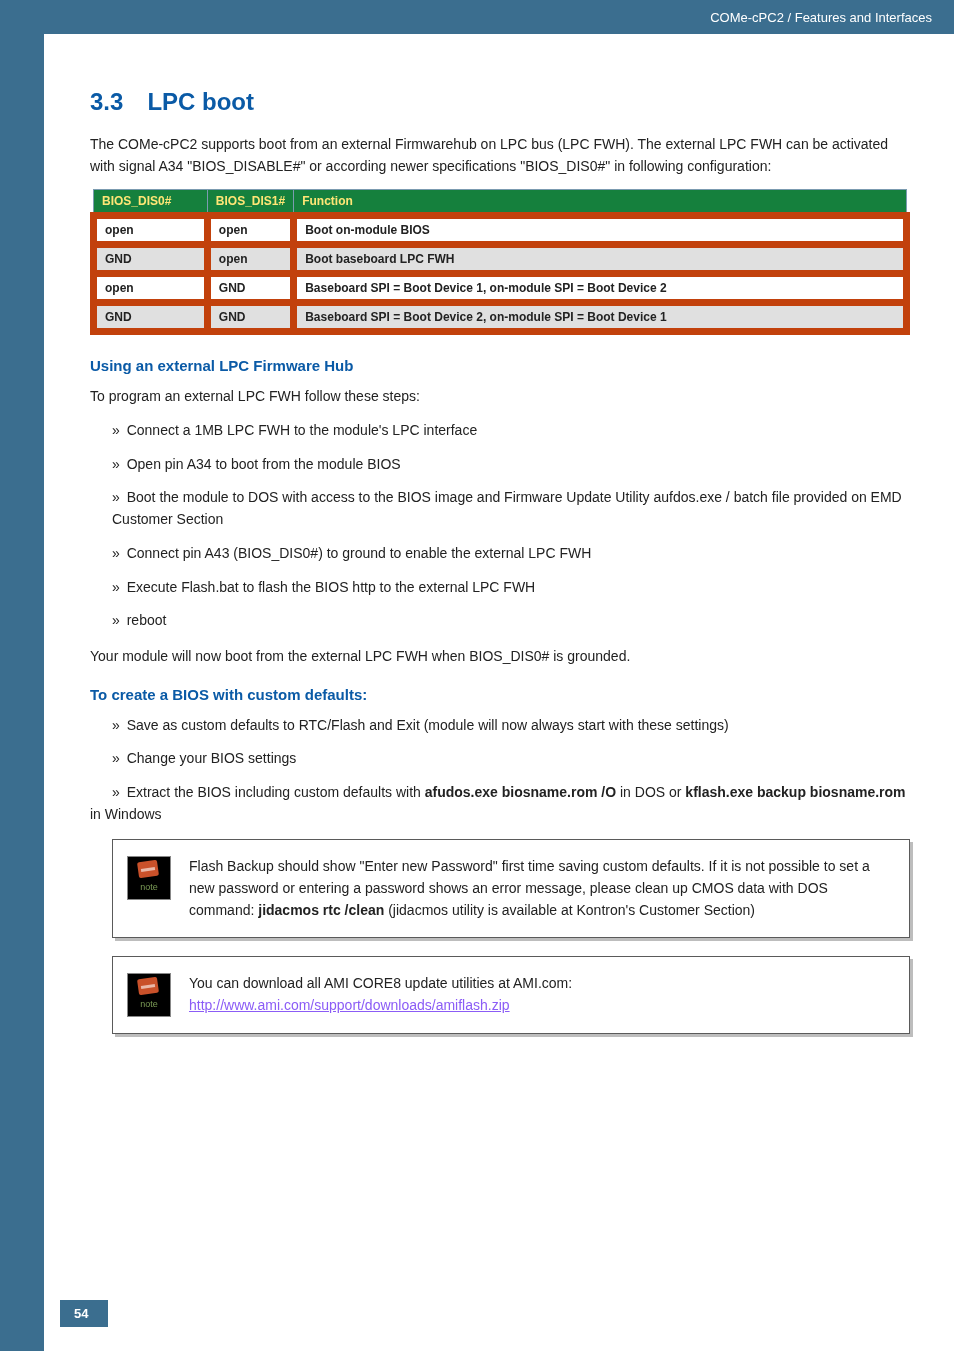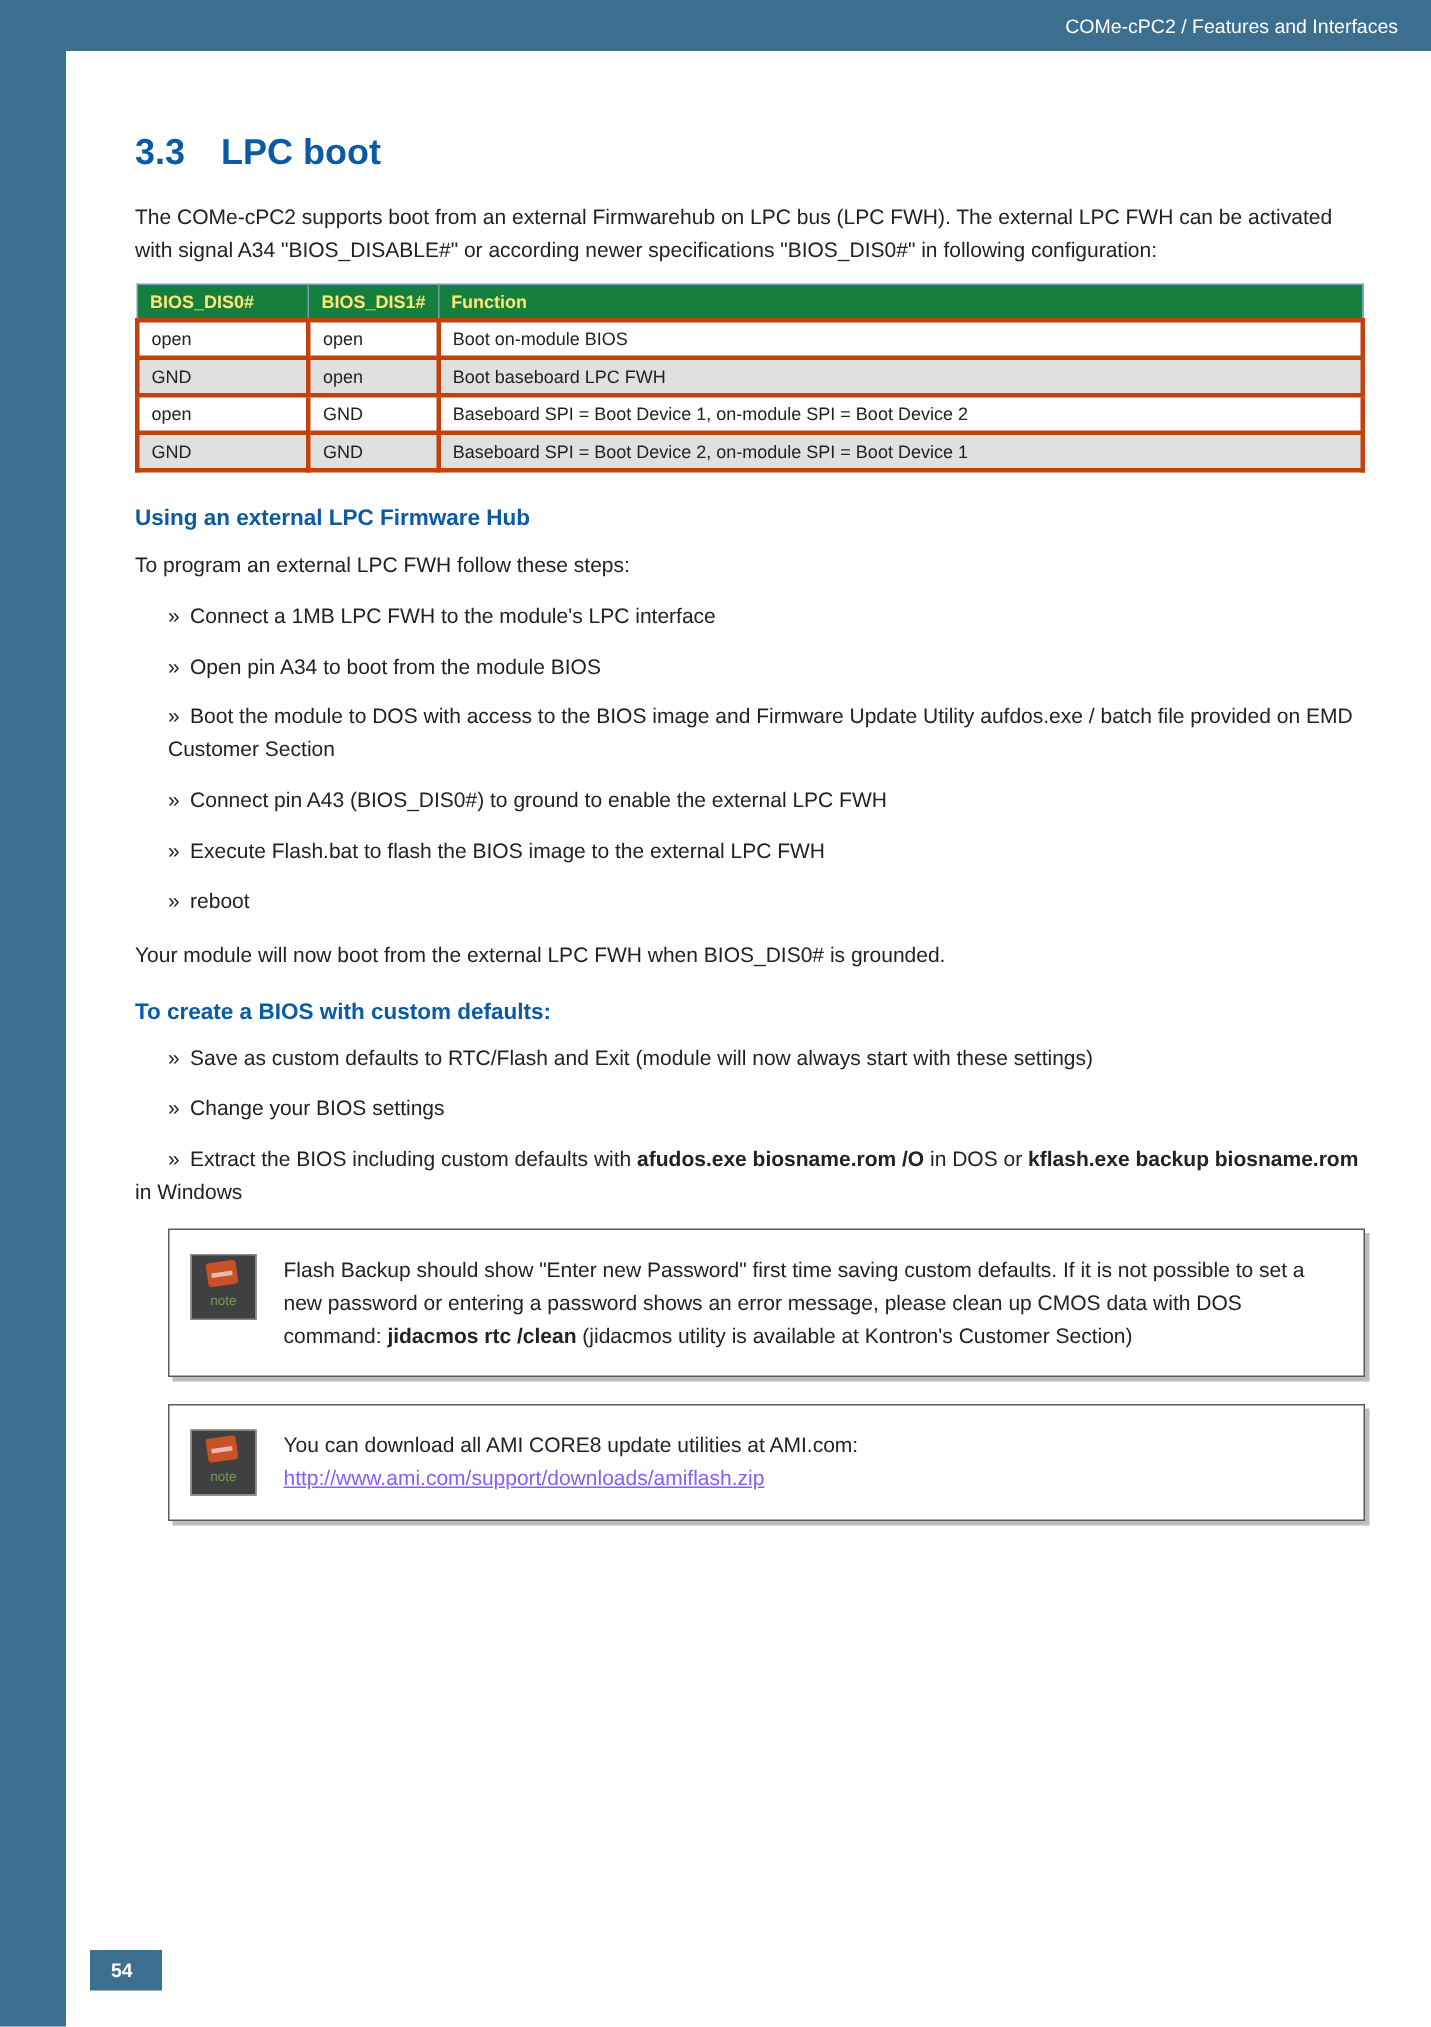--- a/index.html
+++ b/index.html
@@ -58,21 +58,22 @@
   table.bios th {
     background: #15803d;
     color: #ffe676;
     text-align: left;
     font-weight: 700;
     padding: 4px 8px;
     border: 1px solid #7b9bb0;
   }
   table.bios td {
     padding: 4px 8px;
-    border: 3px solid #c2410c;
+    border: 7px solid #c2410c;
+    font-weight: bold;
   }
   table.bios tr.odd td { background: #fff; }
   table.bios tr.even td { background: #e0e0e0; }
   .col0 { width: 14%; }
   .col1 { width: 10%; }
   h2.sub {
     color: #0a5aa6;
     font-size: 15px;
     font-weight: 700;
     margin: 18px 0 12px 0;
@@ -104,21 +105,21 @@
     align-items: flex-start;
     gap: 18px;
     font-size: 14px;
     line-height: 1.55;
   }
   .note-icon {
     width: 44px;
     height: 44px;
     flex: 0 0 44px;
     border: 1px solid #888;
-    background: #404040;
+    background: #000000;
     position: relative;
     display: flex;
     align-items: flex-end;
     justify-content: center;
     padding-bottom: 4px;
     font-size: 9px;
     color: #7a9a55;
   }
   .note-icon::before {
     content: "";
@@ -202,21 +203,21 @@
   </table>
 
   <h2 class="sub">Using an external LPC Firmware Hub</h2>
   <p class="body">To program an external LPC FWH follow these steps:</p>
 
   <div class="bullets">
     <div class="item"><span class="marker">»</span> <span>Connect a 1MB LPC FWH to the module's LPC interface</span></div>
     <div class="item"><span class="marker">»</span> <span>Open pin A34 to boot from the module BIOS</span></div>
     <div class="item" style="margin-left:-22px; padding-left:22px; text-indent:-0px;"><span style="margin-left:0;"><span class="marker">»</span> <span>Boot the module to DOS with access to the BIOS image and Firmware Update Utility aufdos.exe / batch file provided on EMD Customer Section</span></span></div>
     <div class="item"><span class="marker">»</span> <span>Connect pin A43 (BIOS_DIS0#) to ground to enable the external LPC FWH</span></div>
-    <div class="item"><span class="marker">»</span> <span>Execute Flash.bat to flash the BIOS image to the external LPC FWH</span></div>
+    <div class="item"><span class="marker">»</span> <span>Execute Flash.bat to flash the BIOS http to the external LPC FWH</span></div>
     <div class="item"><span class="marker">»</span> <span>reboot</span></div>
   </div>
 
   <p class="body">Your module will now boot from the external LPC FWH when BIOS_DIS0# is grounded.</p>
 
   <h2 class="sub">To create a BIOS with custom defaults:</h2>
 
   <div class="bullets">
     <div class="item"><span class="marker">»</span> <span>Save as custom defaults to RTC/Flash and Exit (module will now always start with these settings)</span></div>
     <div class="item"><span class="marker">»</span> <span>Change your BIOS settings</span></div>

